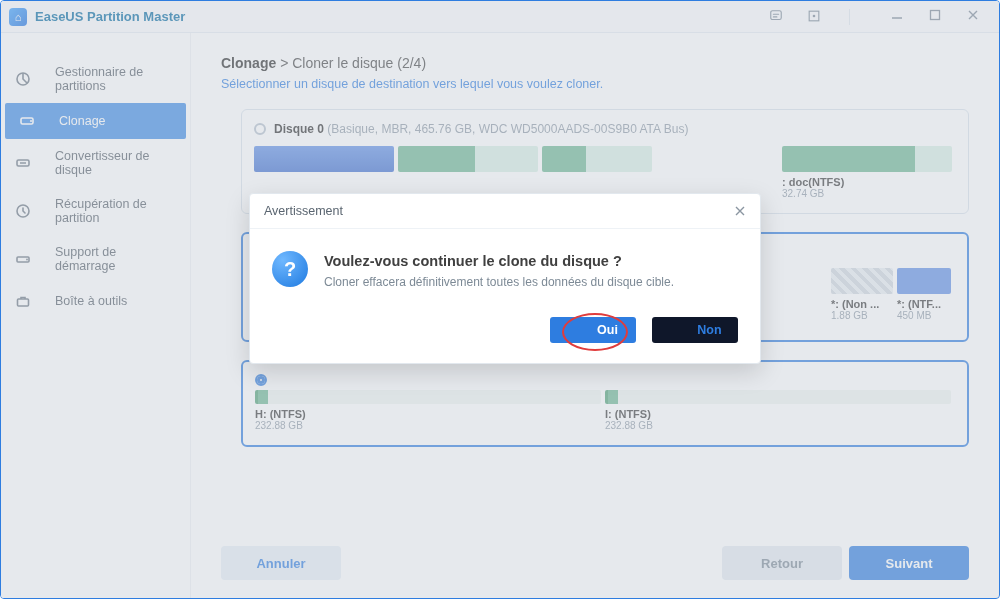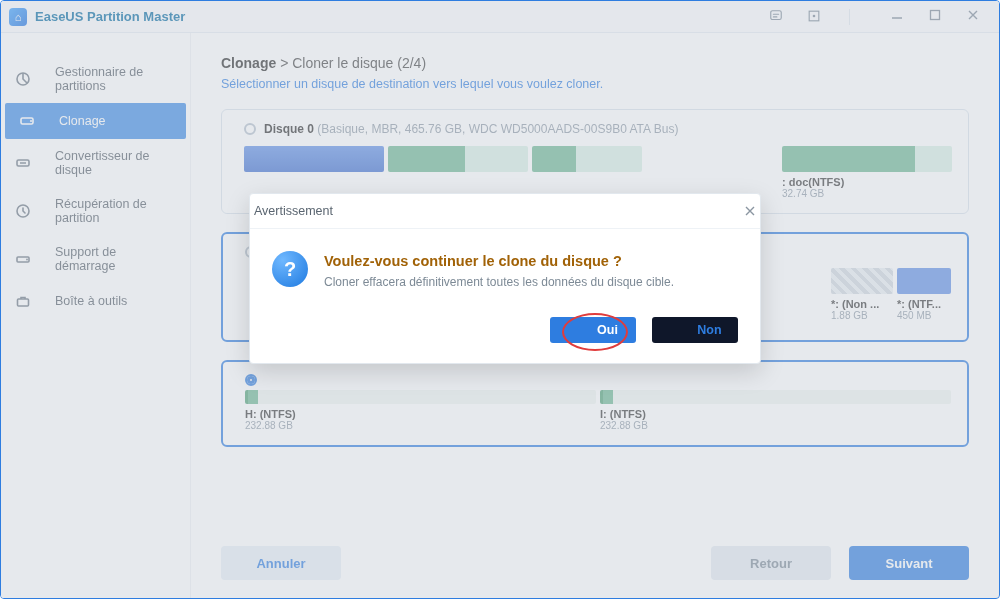--- a/index.html
+++ b/index.html
@@ -36,51 +36,51 @@
   .side-item .icon{width:16px;height:16px;display:flex;align-items:center;justify-content:center;color:#6a7682;}
   .side-item.active{background:var(--blue2);color:#fff;border-radius:2px;margin:0 4px;}
   .side-item.active .icon{color:#fff;}
 
   .main{flex:1;padding:22px 30px 18px 30px;display:flex;flex-direction:column;min-width:0;}
   .crumb{font-size:14px;color:#444;}
   .crumb b{font-weight:700;color:#2b2b2b;}
   .subtitle{color:var(--blue);font-size:12.5px;margin-top:6px;}
 
   .disks{margin-top:18px;flex:1;overflow:hidden;}
-  .disk-card{border:1px solid var(--border);border-radius:6px;padding:12px 16px 14px 22px;margin-bottom:18px;background:#fff;}
+  .disk-card{border:1px solid var(--border);border-radius:6px;padding:12px 16px 14px 12px;margin-bottom:18px;background:#fff;margin-left:20px;}
   .disk-card.selected{border:2px solid var(--blue);}
   .disk-head{display:flex;align-items:center;gap:8px;margin-bottom:10px;}
   .radio{width:12px;height:12px;border:2px solid #b4c0cc;border-radius:50%;display:inline-block;}
   .radio.on{border-color:var(--blue);box-shadow:inset 0 0 0 3px var(--blue);}
   .disk-title{font-size:12px;}
   .disk-title b{font-weight:700;color:#2d2d2d;}
   .disk-title span{color:#8e9aa6;}
 
   .parts{display:flex;gap:4px;align-items:flex-start;}
   .bar{height:26px;border-radius:2px;}
   .lbl{font-size:11px;color:#3a3a3a;margin-top:4px;font-weight:600;white-space:nowrap;overflow:hidden;text-overflow:ellipsis;}
   .sz{font-size:10px;color:#8e9aa6;}
   .col{display:flex;flex-direction:column;min-width:0;}
   .hatched{background:repeating-linear-gradient(45deg,#cfd7df 0 4px,#e9eef3 4px 8px);}
 
   
-  .footer{display:flex;gap:18px;margin-top:6px;}
+  .footer{display:flex;gap:7px;margin-top:6px;}
   .btn{min-width:120px;height:34px;border:none;border-radius:4px;font-size:13px;font-weight:600;display:flex;align-items:center;justify-content:center;}
   .btn-light{background:#e7eef6;color:var(--blue);}
   .btn-dim{background:#e3e9f0;color:#7b8996;}
   .btn-primary{background:var(--blue);color:#fff;}
 
   
   .modal{position:absolute;left:248px;top:192px;width:512px;background:#fff;border-radius:4px;box-shadow:var(--shadow);border:1px solid #e2e8ee;z-index:10;}
-  .modal-head{display:flex;align-items:center;padding:10px 4px;border-bottom:1px solid #eef2f6;}
+  .modal-head{display:flex;align-items:center;padding:10px 14px;border-bottom:1px solid #eef2f6;}
   .modal-head .mt{font-size:12.5px;color:#5a6570;}
   .modal-head .close{margin-left:auto;color:#8b96a1;font-size:14px;}
   .modal-body{display:flex;gap:16px;padding:22px 22px 8px 22px;}
   .qicon{width:36px;height:36px;border-radius:50%;background:radial-gradient(circle at 30% 25%,#6fb8ff,#1f7ae0);display:flex;align-items:center;justify-content:center;color:#fff;font-weight:700;font-size:20px;flex:0 0 36px;}
-  .modal-body h3{margin:2px 0 6px 0;font-size:14.5px;color:#a16207;}
+  .modal-body h3{margin:2px 0 6px 0;font-size:14.5px;color:#404040;}
   .modal-body p{margin:0;font-size:12px;color:#7d8a96;}
   .modal-actions{display:flex;gap:16px;justify-content:flex-end;padding:20px 22px 20px 22px;}
   .mb{width:86px;height:26px;border:none;border-radius:3px;font-size:12.5px;font-weight:600;display:flex;align-items:center;justify-content:center;padding-left:29px;}
   .mb-yes{background:var(--blue);color:#fff;position:relative;}
   .mb-yes::after{content:"";position:absolute;left:12px;top:-4px;width:62px;height:34px;border:2px solid #e03c3c;border-radius:50%;}
   .mb-no{background:#0f172a;color:var(--blue);}
 
   svg{display:block;}
 </style>
 </head>

